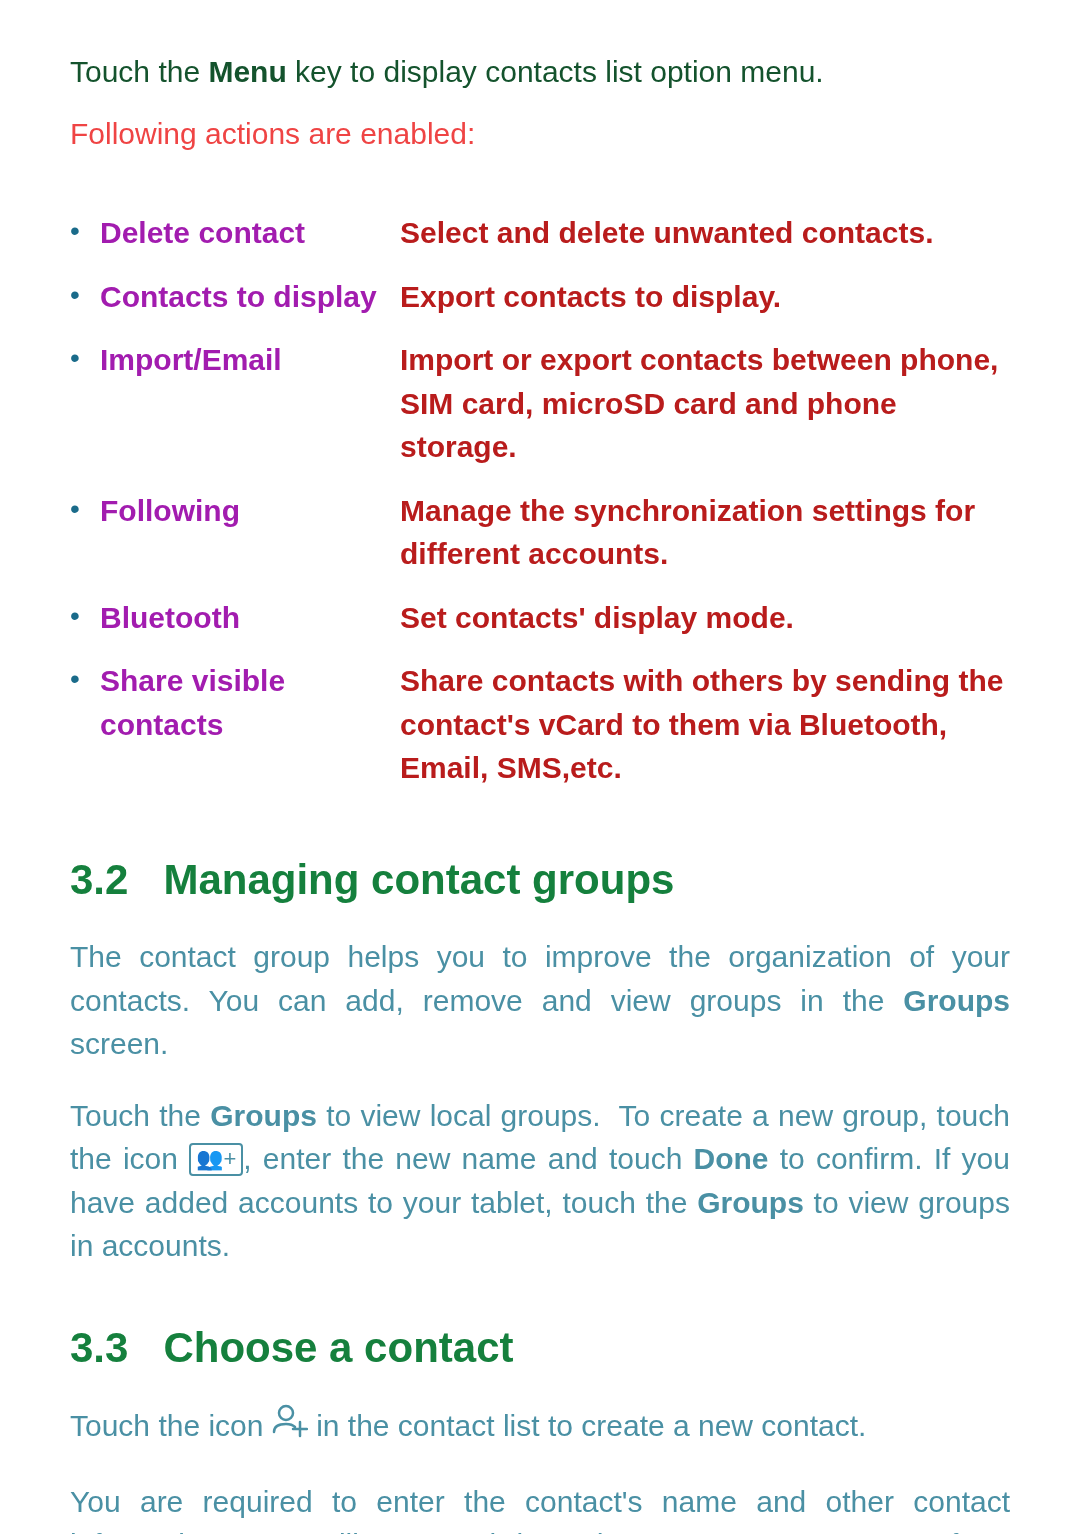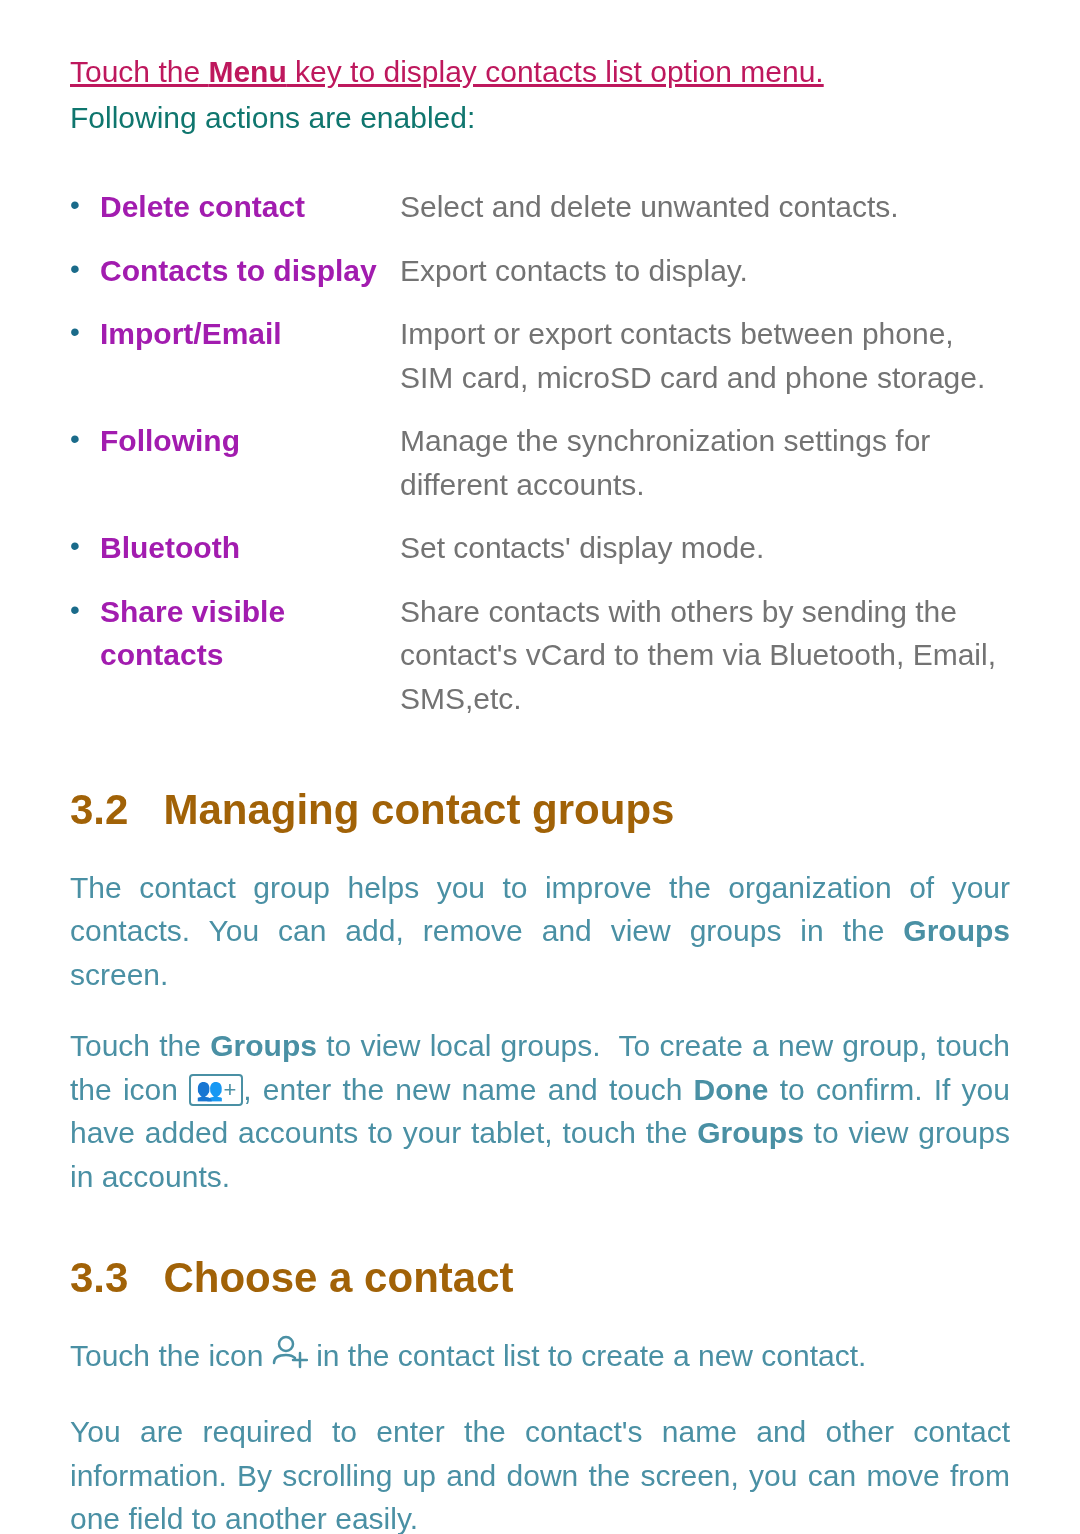--- a/index.html
+++ b/index.html
@@ -13,28 +13,27 @@
       min-height: 1534px;
       background: #ffffff;
       font-family: Arial, sans-serif;
       color: #4a90a4;
       font-size: 30px;
       line-height: 1.45;
       padding: 50px 70px 60px 70px;
     }
 
     .intro-text {
-      color: #be185d;
-      margin-bottom: 2px;
-      text-decoration: underline;
+      color: #14532d;
+      margin-bottom: 18px;
     }
 
     .intro-text2 {
-      color: #0f766e;
-      margin-bottom: 36px;
+      color: #ef4444;
+      margin-bottom: 46px;
     }
 
     .menu-table {
       width: 100%;
       border-collapse: collapse;
       margin-bottom: 40px;
     }
 
     .menu-table td {
       vertical-align: top;
@@ -51,25 +50,26 @@
 
     .term-col {
       width: 300px;
       font-weight: bold;
       color: #a21caf;
       vertical-align: top;
       padding-right: 20px;
     }
 
     .desc-col {
-      color: #737373;
+      color: #b91c1c;
+      font-weight: bold;
     }
 
     .section-heading {
-      color: #a16207;
+      color: #15803d;
       font-size: 42px;
       font-weight: bold;
       margin-bottom: 25px;
       margin-top: 50px;
     }
 
     .section-body {
       color: #4a90a4;
       margin-bottom: 28px;
       text-align: justify;

